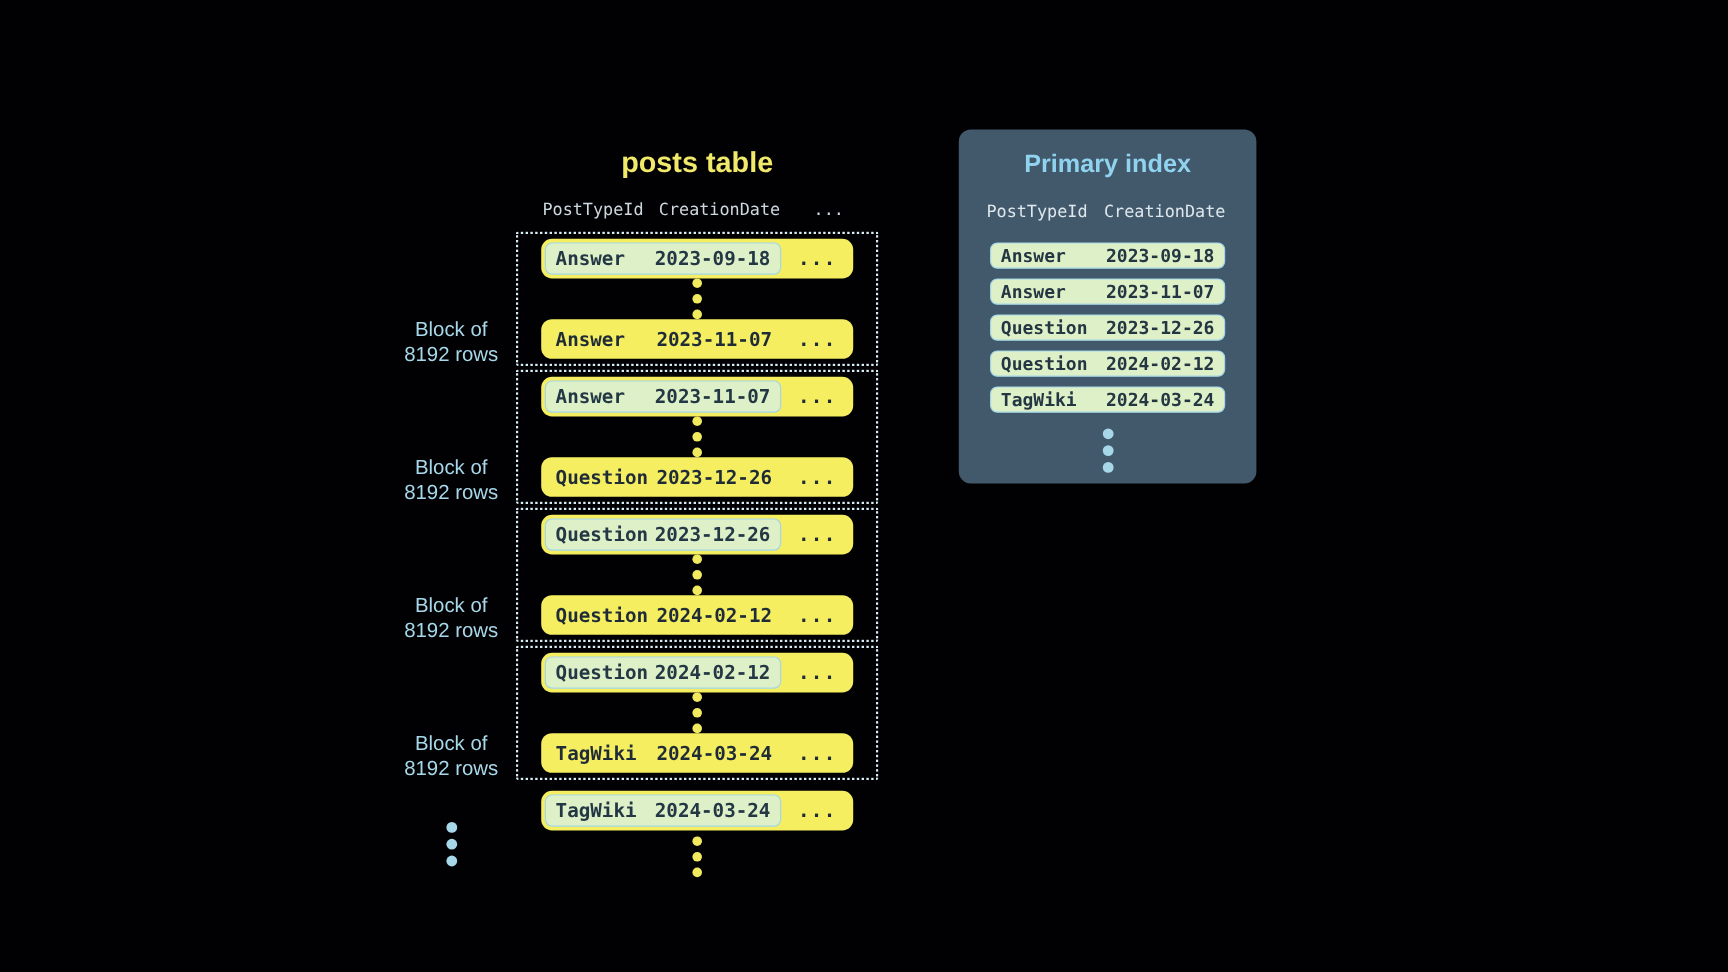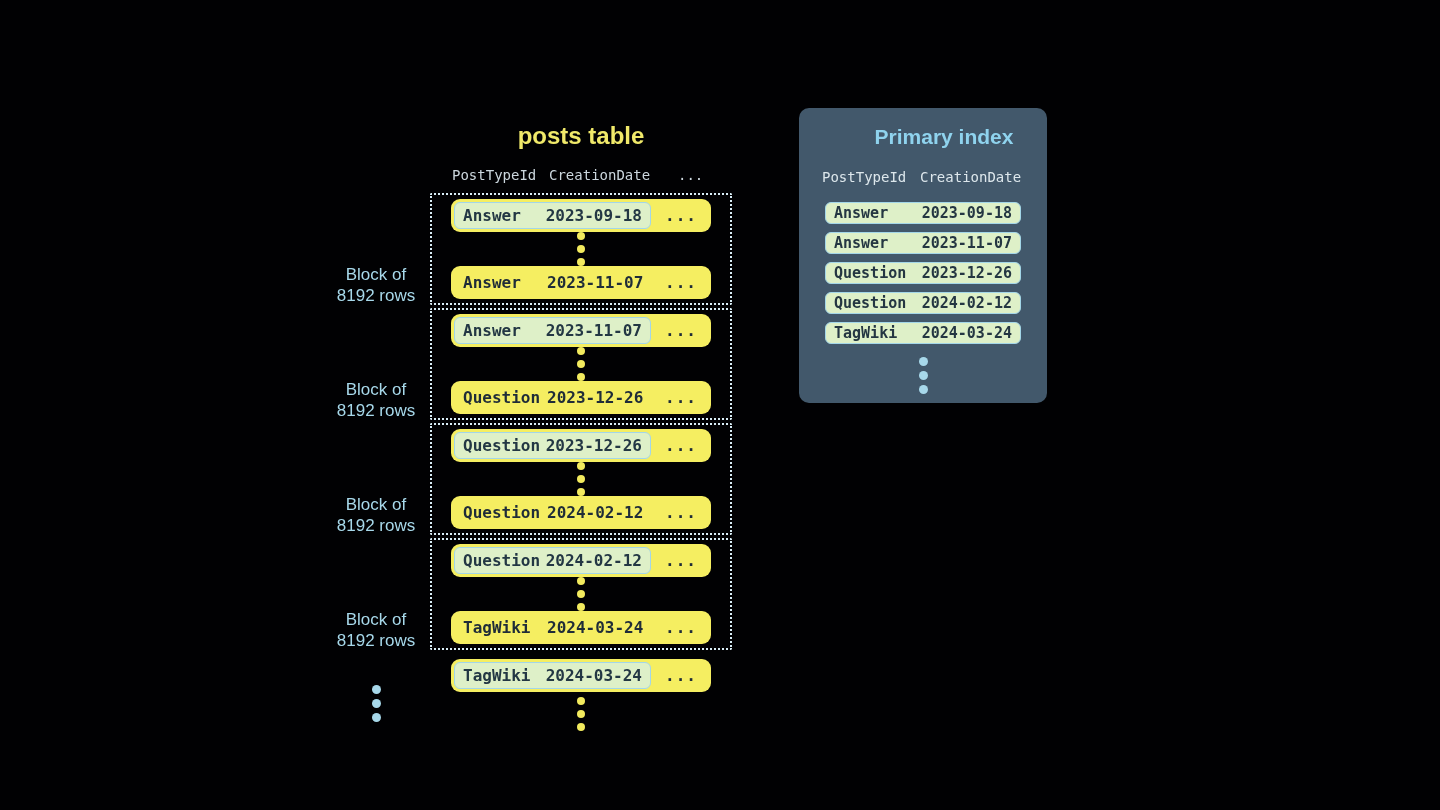--- a/index.html
+++ b/index.html
@@ -66,21 +66,21 @@
   .left-dots { position: absolute; left: 361px; top: 685px; width: 30px;
     display: flex; justify-content: center; }
 
   
   .panel {
     position: absolute; left: 799px; top: 108px; width: 248px; height: 295px;
     background: #42586b; border-radius: 10px;
   }
   .panel-title {
     position: absolute; left: 0; top: 17px; width: 248px; text-align: center;
-    font-size: 21px; font-weight: 600; color: #8fd3ee; margin-left: 21px;
+    font-size: 21px; font-weight: 600; color: #8fd3ee;
   }
   .panel-header { position: absolute; left: 0; top: 61px; width: 248px; height: 18px;
     font-family: "DejaVu Sans Mono", "Liberation Mono", monospace;
     font-size: 14px; color: #dde7ec; }
   .panel-header .h1 { position: absolute; left: 23px; top: 0; }
   .panel-header .h2 { position: absolute; left: 121px; top: 0; }
   .panel-rows { position: absolute; left: 26px; top: 94px; width: 196px; }
   .irow {
     width: 196px; height: 22px; margin-bottom: 8px;
     background: #def0c8; border: 1.5px solid #a3d6e8; border-radius: 6px;

